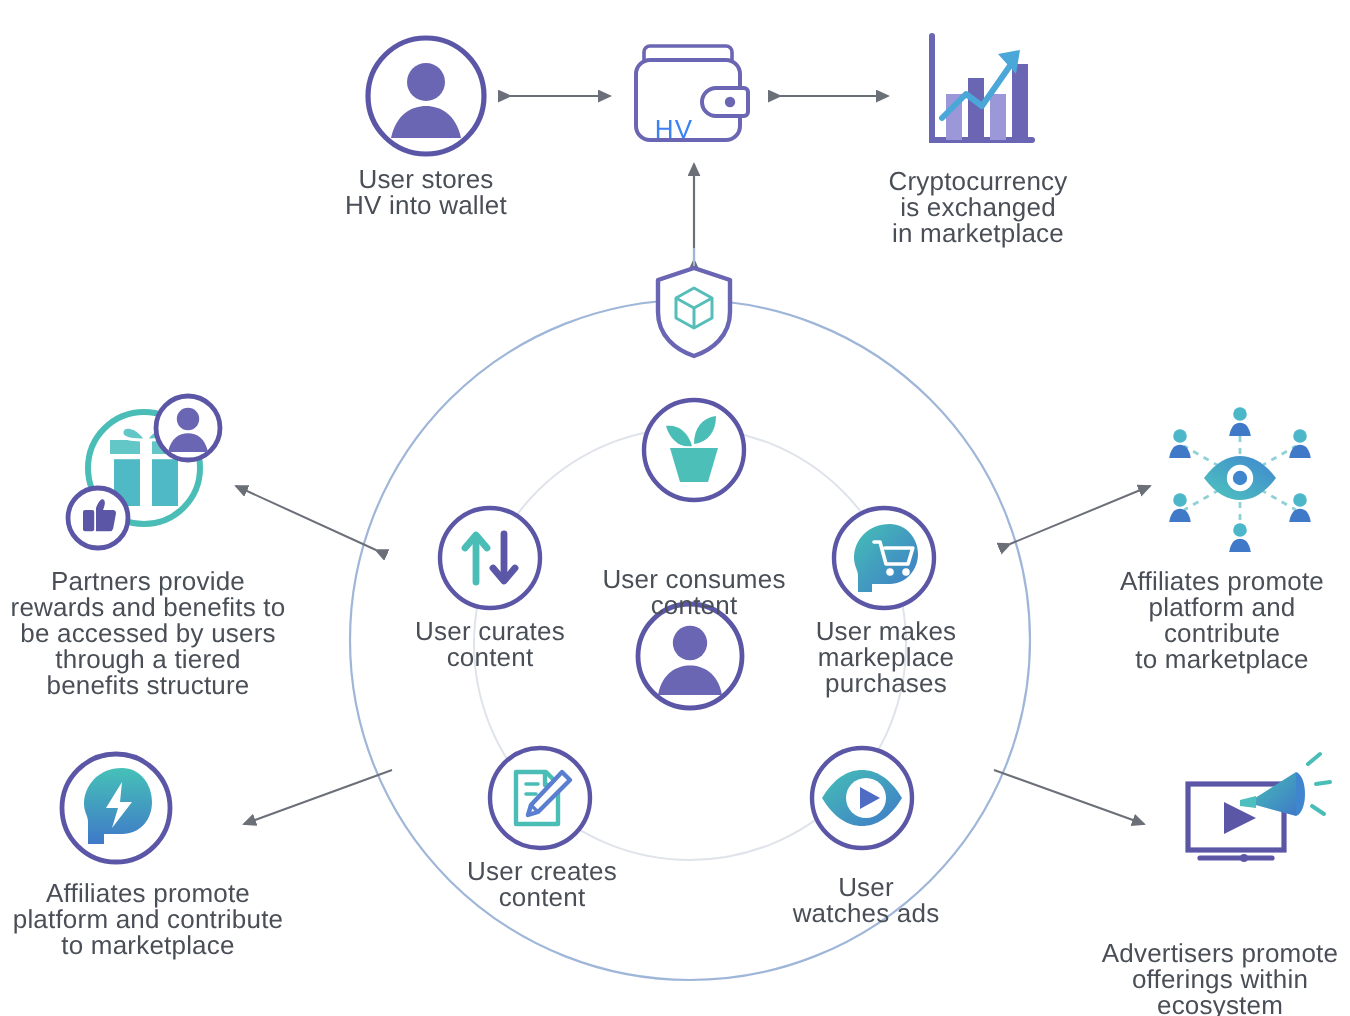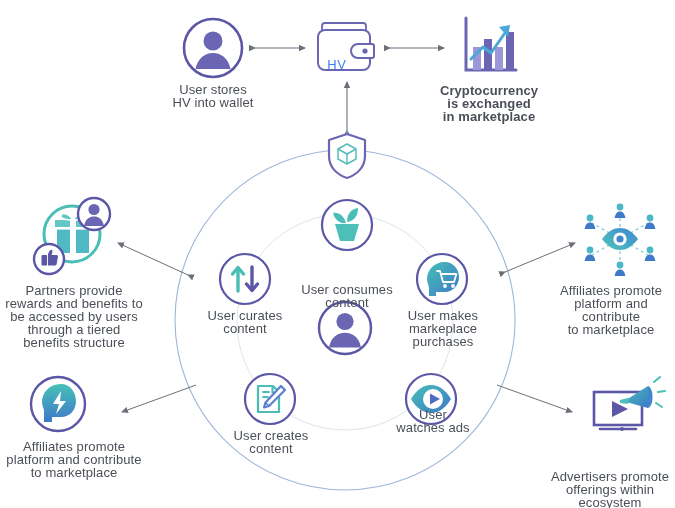--- a/index.html
+++ b/index.html
@@ -91,21 +91,21 @@
     <svg width="62" height="64" viewBox="0 0 62 64">
       <path d="M8 4 V56 H58" fill="none" stroke="#6a66b3" stroke-width="3" stroke-linecap="round"></path>
       <rect x="15" y="33" width="8" height="23" fill="#9c97d8"></rect>
       <rect x="26" y="25" width="8" height="31" fill="#6a66b3"></rect>
       <rect x="37" y="33" width="8" height="23" fill="#9c97d8"></rect>
       <rect x="48" y="18" width="8" height="38" fill="#6a66b3"></rect>
       <path d="M13 45 L25 33 L33 39 L49 16" fill="none" stroke="#4aa7d8" stroke-width="3" stroke-linecap="round" stroke-linejoin="round"></path>
       <path d="M41 13 L52 11 L50 23 z" fill="#4aa7d8"></path>
     </svg>
   </div>
-  <div class="lbl" style="left:428px;top:84px;width:122px;font-weight:bold;">Cryptocurrency
+  <div class="lbl" style="left:428px;top:84px;width:122px;">Cryptocurrency
 is exchanged
 in marketplace</div>
 
   <div class="node" style="left:326px;top:132px;">
     <svg width="42" height="48" viewBox="0 0 42 48">
       <path d="M21 2 L39 8 V24 C39 36 30 43 21 46 C12 43 3 36 3 24 V8 Z" fill="#ffffff" stroke="#6a66b3" stroke-width="2.2" stroke-linejoin="round"></path>
       <g stroke="#57bdb9" stroke-width="1.5" fill="none" stroke-linejoin="round">
         <path d="M21 12 L30 17 V27 L21 32 L12 27 V17 Z"></path>
         <path d="M12 17 L21 22 L30 17"></path>
         <path d="M21 22 V32"></path>
@@ -176,21 +176,21 @@
 content</div>
 
   <div class="node" style="left:404px;top:372px;">
     <svg width="54" height="54" viewBox="0 0 54 54">
       <circle cx="27" cy="27" r="25" fill="#ffffff" stroke="#5b57a6" stroke-width="2.2"></circle>
       <path d="M7 27 C13 17 20 13 27 13 C34 13 41 17 47 27 C41 37 34 41 27 41 C20 41 13 37 7 27 Z" fill="url(#gTealBlue)"></path>
       <circle cx="29" cy="27" r="10" fill="#ffffff"></circle>
       <path d="M26 21.5 L36 27 L26 32.5 Z" fill="#4f6cc4"></path>
     </svg>
   </div>
-  <div class="lbl" style="left:391px;top:408px;width:84px;">User
+  <div class="lbl" style="left:391px;top:437px;width:84px;">User
 watches ads</div>
 
   <div class="node" style="left:28px;top:196px;">
     <svg width="92" height="86" viewBox="0 0 92 86">
       <circle cx="44" cy="38" r="28" fill="none" stroke="#49bdb6" stroke-width="3"></circle>
       <g>
         <rect x="29" y="29" width="32" height="28" fill="#4fb9c6"></rect>
         <rect x="27" y="24" width="36" height="8" fill="#62c7c6"></rect>
         <rect x="42" y="24" width="6" height="33" fill="#ffffff"></rect>
         <rect x="27" y="31" width="36" height="2.6" fill="#ffffff"></rect>

